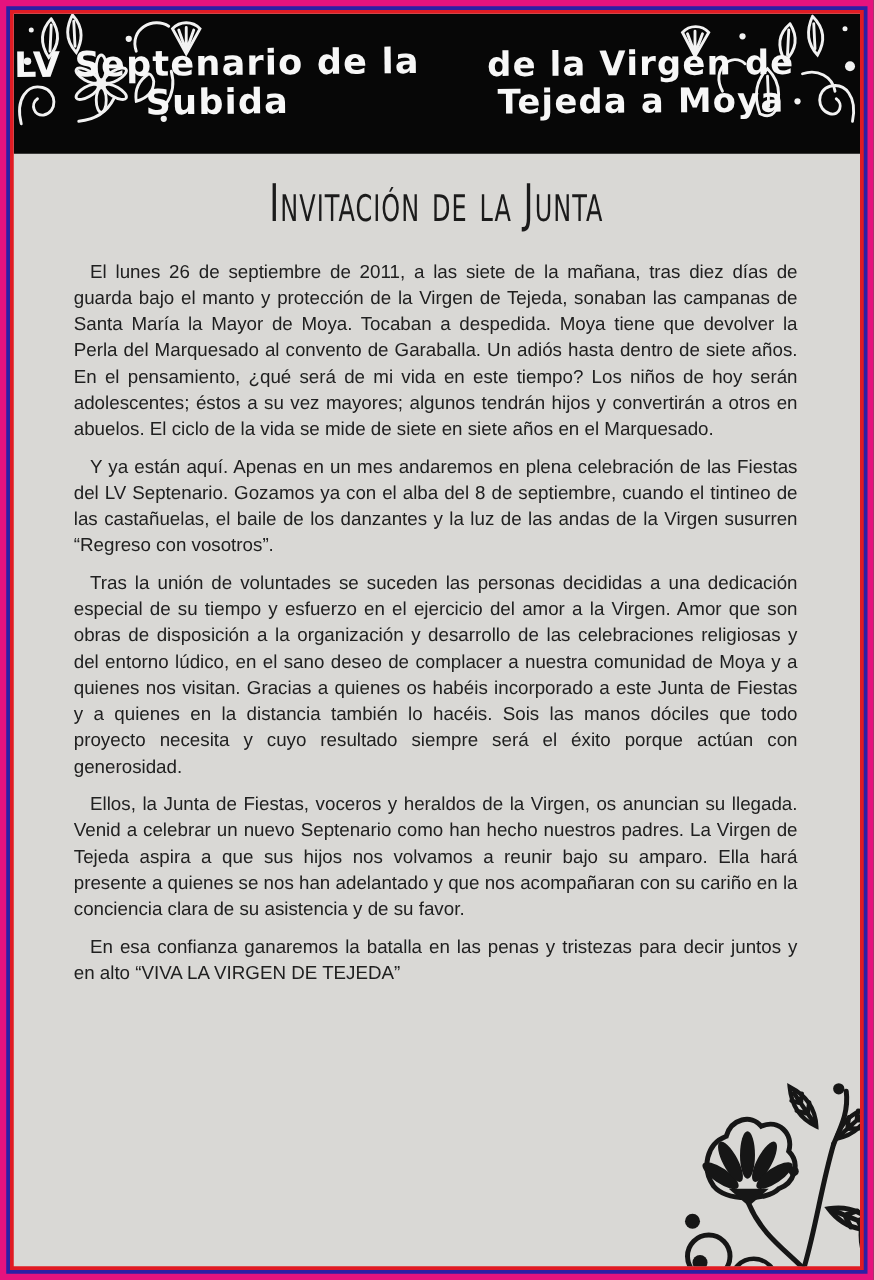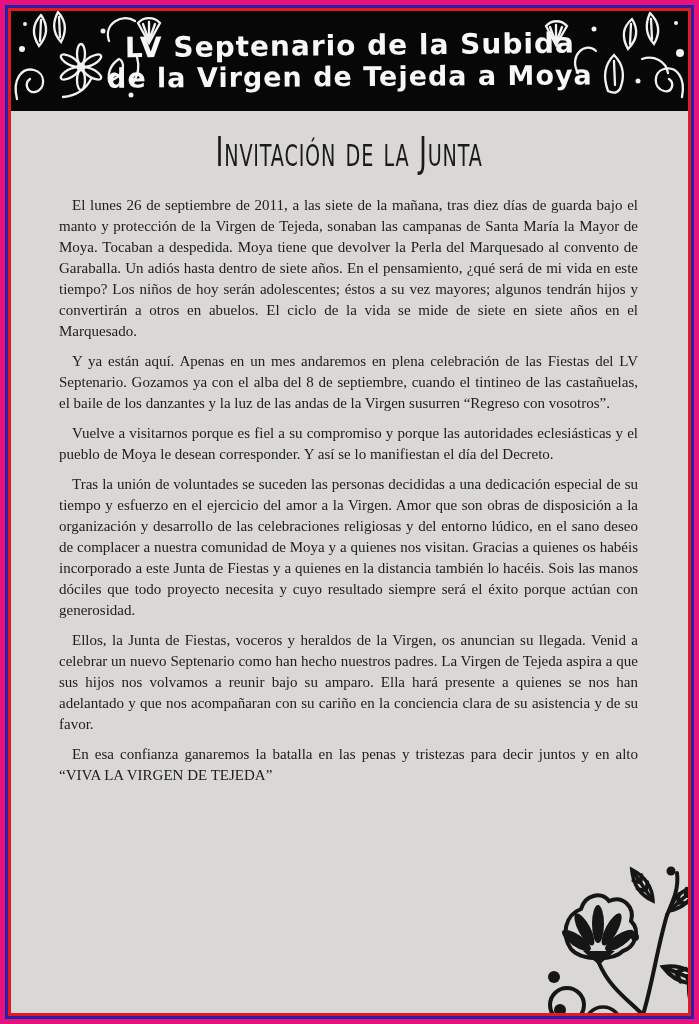--- a/index.html
+++ b/index.html
@@ -5,37 +5,37 @@
   html,body{margin:0;padding:0;background:#555;}
   .screen{position:relative;width:699px;height:1024px;margin:0 auto;
           font-family:"Liberation Sans",sans-serif;}
   
   .frame-outer{position:absolute;inset:0;background:#e6137e;padding:5px;box-sizing:border-box;}
   .frame-mid{background:#2d1fa5;padding:3px;height:100%;box-sizing:border-box;}
   .frame-inner{background:#e01b23;padding:3px;height:100%;box-sizing:border-box;}
   .page{position:relative;background:#d9d8d5;height:100%;overflow:hidden;}
 
   
-  .header{position:relative;height:100px;background:#070707;overflow:hidden;
-          display:flex;flex-direction:column;justify-content:center;align-items:center;}
+  .header{position:relative;height:112px;background:#070707;overflow:hidden;
+          display:flex;flex-direction:row;justify-content:center;align-items:center;}
   .header .htext{position:relative;z-index:2;color:#f7f7f7;font-family:"DejaVu Sans",sans-serif;
           font-weight:600;letter-spacing:1px;text-align:center;line-height:1.1;}
   .header .l1{font-size:28px;transform:rotate(-0.6deg);}
   .header .l2{font-size:27px;transform:rotate(-0.4deg);}
   .orn{position:absolute;top:0;z-index:1;}
   .orn-left{left:0;}
   .orn-right{right:0;}
 
   
   h1.doc-title{margin:20px 0 24px;text-align:center;font-family:"DejaVu Sans",sans-serif;
           font-weight:500;font-size:34px;color:#1b1b1b;font-variant:small-caps;letter-spacing:1px;}
   h1.doc-title .squeeze{display:inline-block;transform:scale(0.80,1.22);}
 
   
-  .content{padding:0 50px 0 48px;font-family:Liberation Serif, serif;}
+  .content{padding:0 50px 0 48px;}
   .content p{margin:0 0 9px;text-align:justify;text-indent:13px;
           font-size:15px;line-height:21px;color:#202020;}
 
   
   .footer{position:absolute;left:0;right:0;bottom:28px;text-align:center;
           font-family:"DejaVu Sans",sans-serif;font-variant:small-caps;
           font-size:13px;letter-spacing:1px;color:#2a2a2a;}
   .footer .squeeze{display:inline-block;transform:scale(0.82,1.1);}
 
   .orn-bottom-right{position:absolute;right:-4px;bottom:-6px;z-index:1;}
@@ -118,21 +118,20 @@
 
             <div class="htext l1">LV Septenario de la Subida</div>
             <div class="htext l2">de la Virgen de Tejeda a Moya</div>
           </div>
 
           <h1 class="doc-title"><span class="squeeze">Invitación de la Junta</span></h1>
 
           <div class="content">
             <p>El lunes 26 de septiembre de 2011, a las siete de la mañana, tras diez días de guarda bajo el manto y protección de la Virgen de Tejeda, sonaban las campanas de Santa María la Mayor de Moya. Tocaban a despedida. Moya tiene que devolver la Perla del Marquesado al convento de Garaballa. Un adiós hasta dentro de siete años. En el pensamiento, ¿qué será de mi vida en este tiempo? Los niños de hoy serán adolescentes; éstos a su vez mayores; algunos tendrán hijos y convertirán a otros en abuelos. El ciclo de la vida se mide de siete en siete años en el Marquesado.</p>
             <p>Y ya están aquí. Apenas en un mes andaremos en plena celebración de las Fiestas del LV Septenario. Gozamos ya con el alba del 8 de septiembre, cuando el tintineo de las castañuelas, el baile de los danzantes y la luz de las andas de la Virgen susurren “Regreso con vosotros”.</p>
-            <p>Vuelve a visitarnos porque es fiel a su compromiso y porque las autoridades eclesiásticas y el pueblo de Moya le desean corresponder. Y así se lo manifiestan el día del Decreto.</p>
             <p>Tras la unión de voluntades se suceden las personas decididas a una dedicación especial de su tiempo y esfuerzo en el ejercicio del amor a la Virgen. Amor que son obras de disposición a la organización y desarrollo de las celebraciones religiosas y del entorno lúdico, en el sano deseo de complacer a nuestra comunidad de Moya y a quienes nos visitan. Gracias a quienes os habéis incorporado a este Junta de Fiestas y a quienes en la distancia también lo hacéis. Sois las manos dóciles que todo proyecto necesita y cuyo resultado siempre será el éxito porque actúan con generosidad.</p>
             <p>Ellos, la Junta de Fiestas, voceros y heraldos de la Virgen, os anuncian su llegada. Venid a celebrar un nuevo Septenario como han hecho nuestros padres. La Virgen de Tejeda aspira a que sus hijos nos volvamos a reunir bajo su amparo. Ella hará presente a quienes se nos han adelantado y que nos acompañaran con su cariño en la conciencia clara de su asistencia y de su favor.</p>
             <p>En esa confianza ganaremos la batalla en las penas y tristezas para decir juntos y en alto “VIVA LA VIRGEN DE TEJEDA”</p>
           </div>
 
           <svg class="orn-bottom-right" width="155" height="170" viewBox="0 0 155 170">
             <g stroke="#161616" stroke-width="4" fill="none" stroke-linecap="round">
               <path d="M34,100 C24,86 28,66 44,60 C48,46 64,42 72,52 C86,46 98,58 94,72 C104,82 98,98 86,102 C76,112 44,112 34,100 Z"></path>
               <path d="M62,114 C72,138 90,150 106,166"></path>
               <circle cx="30" cy="156" r="17"></circle>

